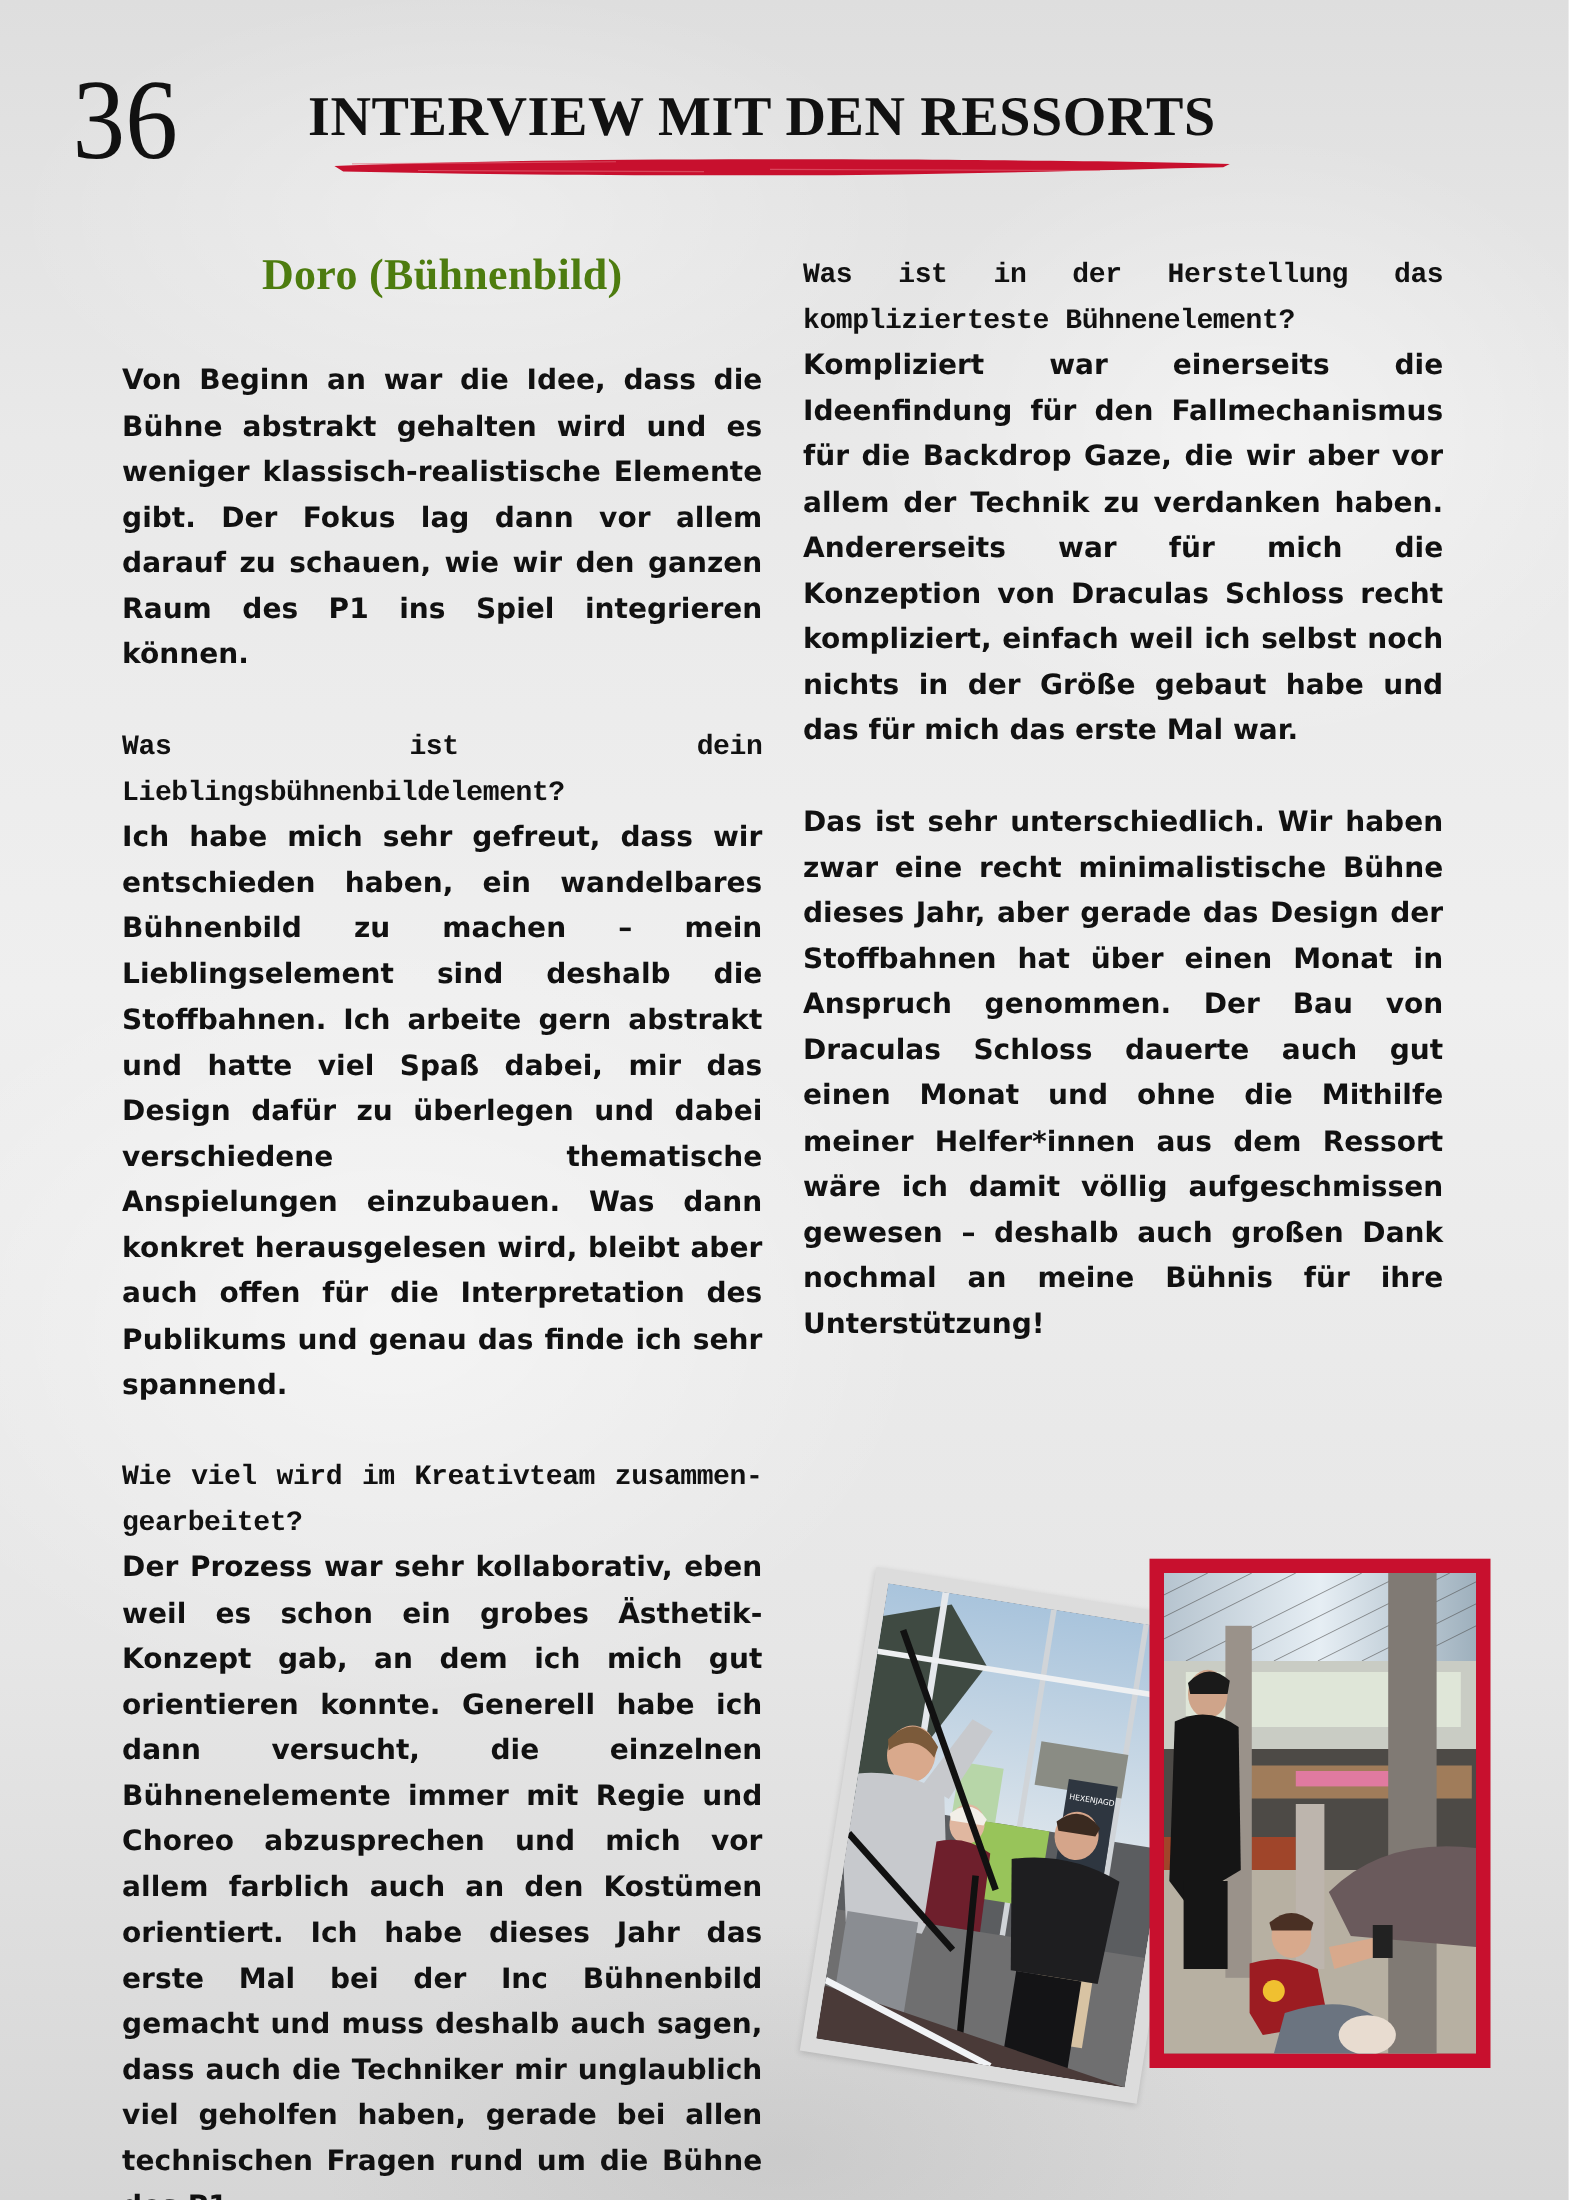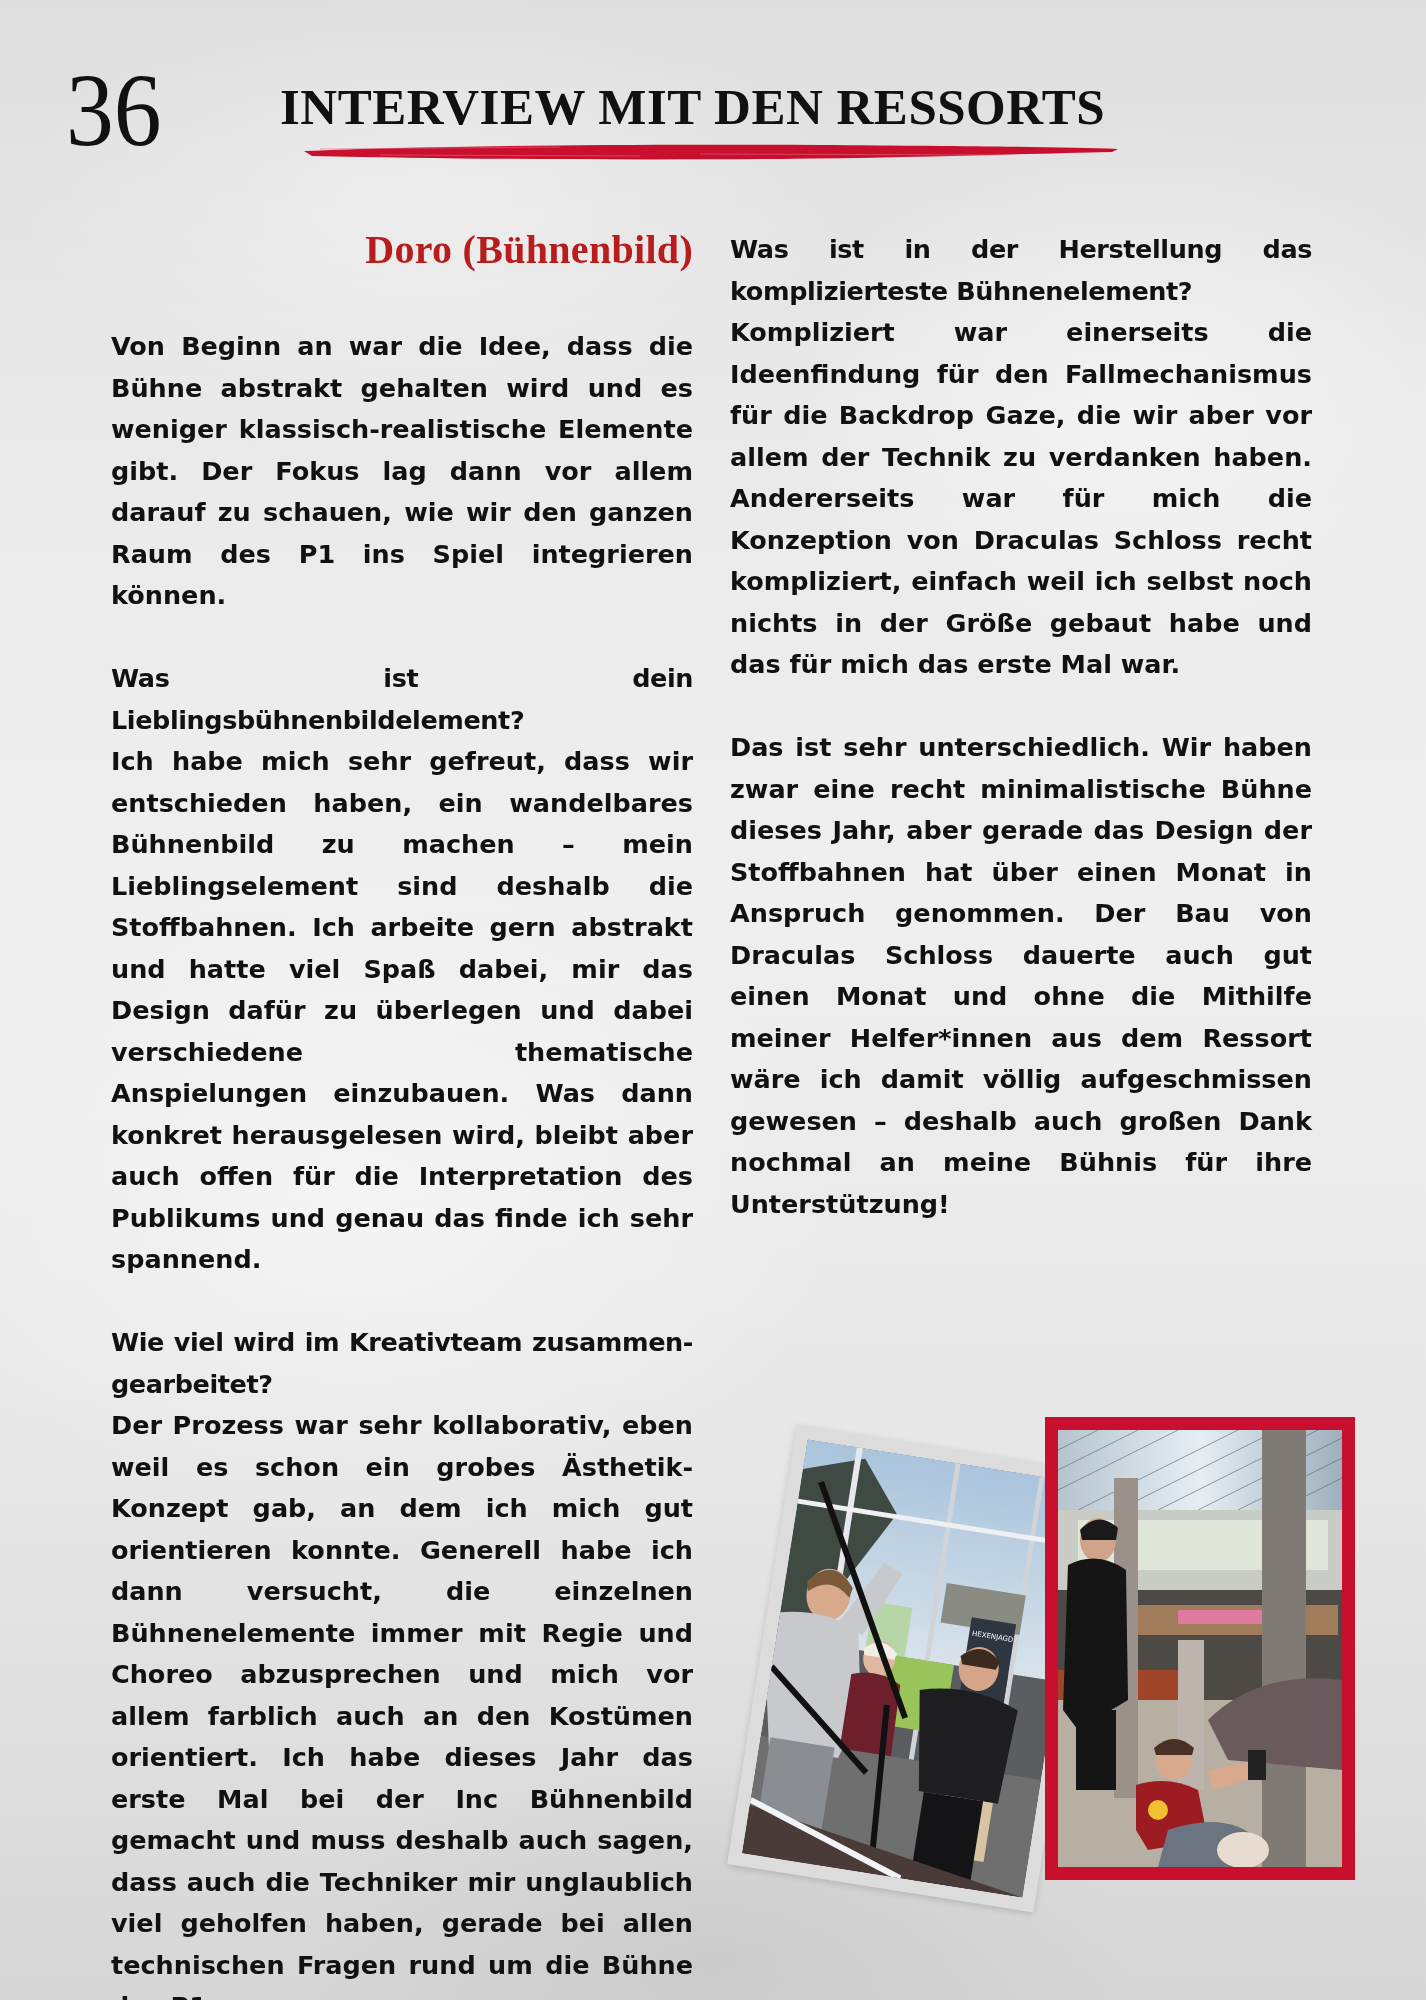--- a/index.html
+++ b/index.html
@@ -29,26 +29,26 @@
     .brush {
       position: absolute; left: 300px; top: 142px; width: 822px; height: 20px;
     }
     .col {
       position: absolute; top: 0; width: 582px;
       font-size: 25.5px; line-height: 41.5px; text-align: justify;
     }
     .col-left { left: 111px; top: 326px; }
     .col-right { left: 730px; top: 229px; }
     .name-heading {
-      position: absolute; left: 111px; top: 226px; width: 582px; text-align: right;
+      position: absolute; left: 111px; top: 226px; width: 582px; text-align: center;
       font-family: "Liberation Serif", "DejaVu Serif", serif;
-      font-size: 40px; color: #b91c1c; font-weight: bold; letter-spacing: 0.3px;
+      font-size: 40px; color: #4d7c0f; font-weight: bold; letter-spacing: 0.3px;
     }
     .qa { margin: 0 0 41.5px 0; }
-    .q { font-weight: bold; display: block; letter-spacing: -0.4px; }
+    .q { font-weight: bold; display: block; letter-spacing: -0.4px; font-family: Liberation Mono, monospace; }
     .a { display: block; font-weight: bold; }
     .photos { position: absolute; left: 0; top: 0; width: 1426px; height: 2000px; pointer-events: none; }
     .photo-left {
       position: absolute; left: 760px; top: 1446px; width: 310px; height: 445px;
       background: #dcdcdc; padding: 13px; box-sizing: border-box;
       transform: rotate(9deg); transform-origin: center;
       box-shadow: 0 2px 6px rgba(0,0,0,0.15);
       pointer-events: auto;
     }
     .photo-right {

